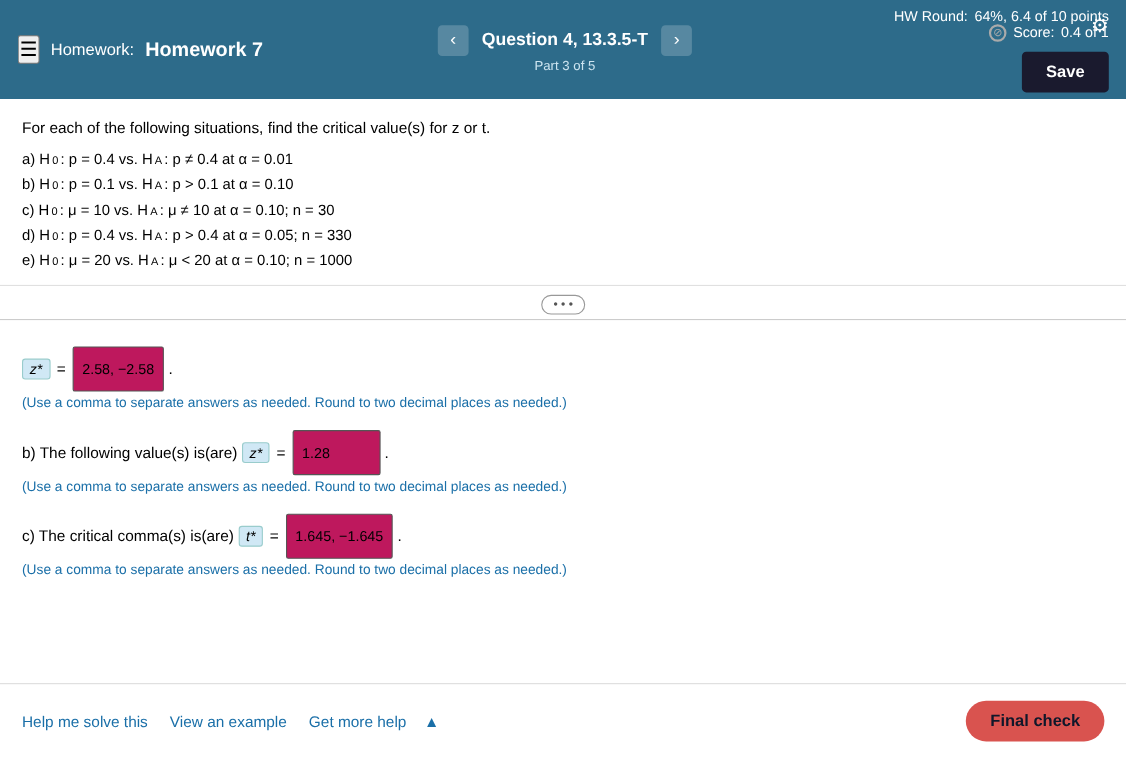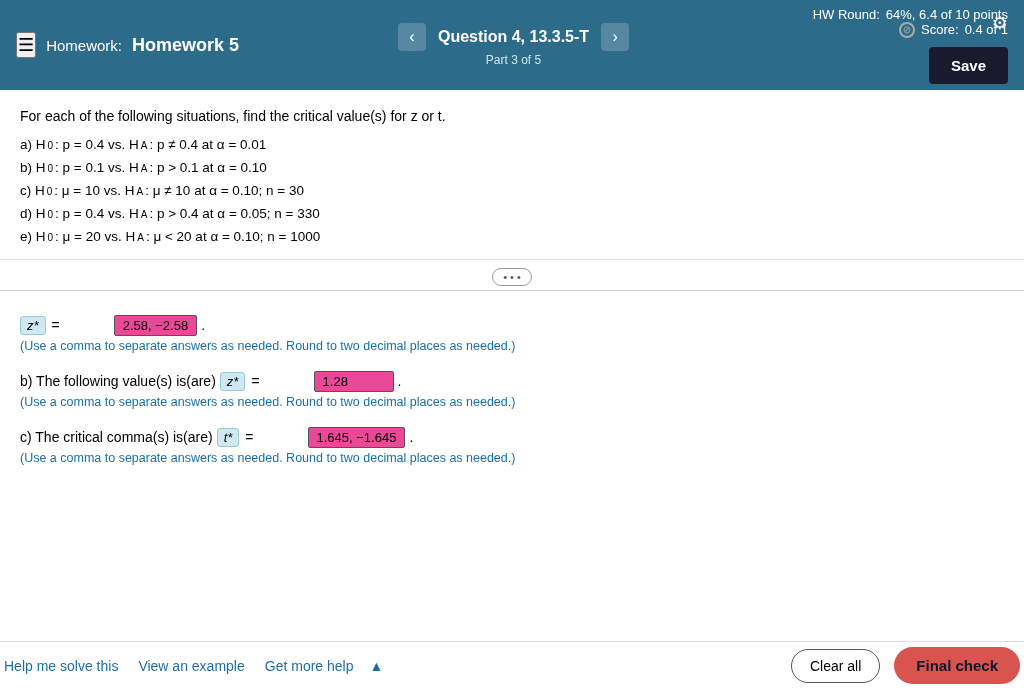--- a/index.html
+++ b/index.html
@@ -179,43 +179,42 @@
       background: #d0e8f5;
       border: 1px solid #9cc;
       border-radius: 3px;
       padding: 1px 6px;
       font-style: italic;
       font-size: 13px;
     }
     .answer-box {
       border: 1px solid #555;
       border-radius: 2px;
-      padding: 2px 8px;
+      padding: 12px 8px;
       font-size: 13px;
       min-width: 80px;
-      background: #ec4899;
+      background: #be185d;
       display: inline-block;
-      margin-left: 48px;
     }
     .equals {
       font-size: 14px;
       margin: 0 2px;
     }
 
     
     .footer {
       position: absolute;
       bottom: 0;
       left: 0;
       right: 0;
-      height: 48px;
+      height: 68px;
       border-top: 1px solid #ddd;
       display: flex;
       align-items: center;
-      padding: 0 4px;
+      padding: 0 20px;
       background: white;
       gap: 20px;
     }
     .footer-btn {
       border: none;
       background: none;
       color: #1a6fa8;
       font-size: 14px;
       cursor: pointer;
       text-decoration: none;
@@ -255,21 +254,21 @@
       cursor: pointer;
     }
   </style>
 </head>
 <body>
 
 <div class="header">
   <div class="header-left">
     <button class="hamburger-icon">☰</button>
     <span class="homework-label">Homework:</span>
-    <span class="homework-title">Homework 5</span>
+    <span class="homework-title">Homework 7</span>
   </div>
 
   <div class="header-center">
     <div class="question-nav">
       <button class="nav-arrow">‹</button>
       <span class="question-title">Question 4, 13.3.5-T</span>
       <button class="nav-arrow">›</button>
     </div>
     <span class="part-label">Part 3 of 5</span>
   </div>
@@ -340,16 +339,15 @@
 </div>
 
 <div class="footer">
   <button class="footer-btn">Help me solve this</button>
   <button class="footer-btn">View an example</button>
   <button class="get-more-help">
     <span>Get more help</span>
     <span>▲</span>
   </button>
   <div class="footer-right">
-    <button class="clear-all-btn">Clear all</button>
     <button class="final-check-btn">Final check</button>
   </div>
 </div>
 
 </body></html>

